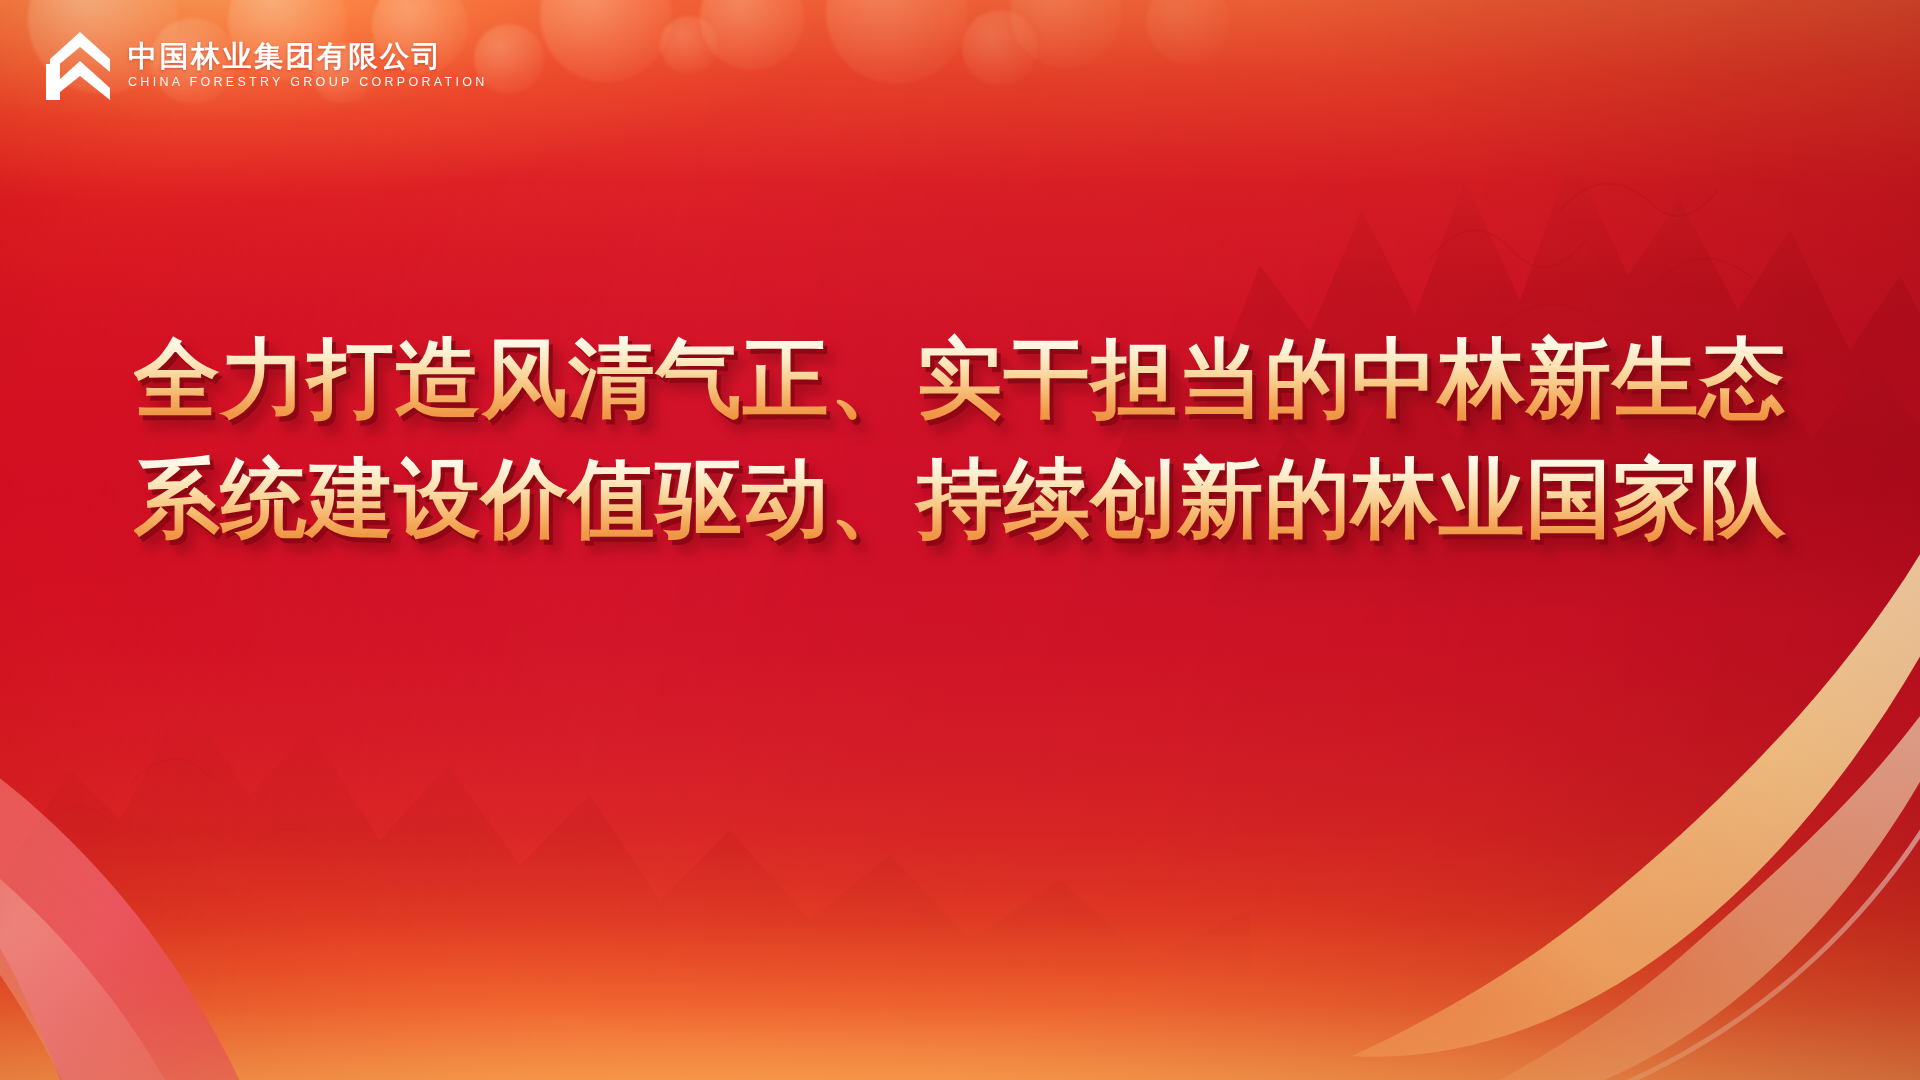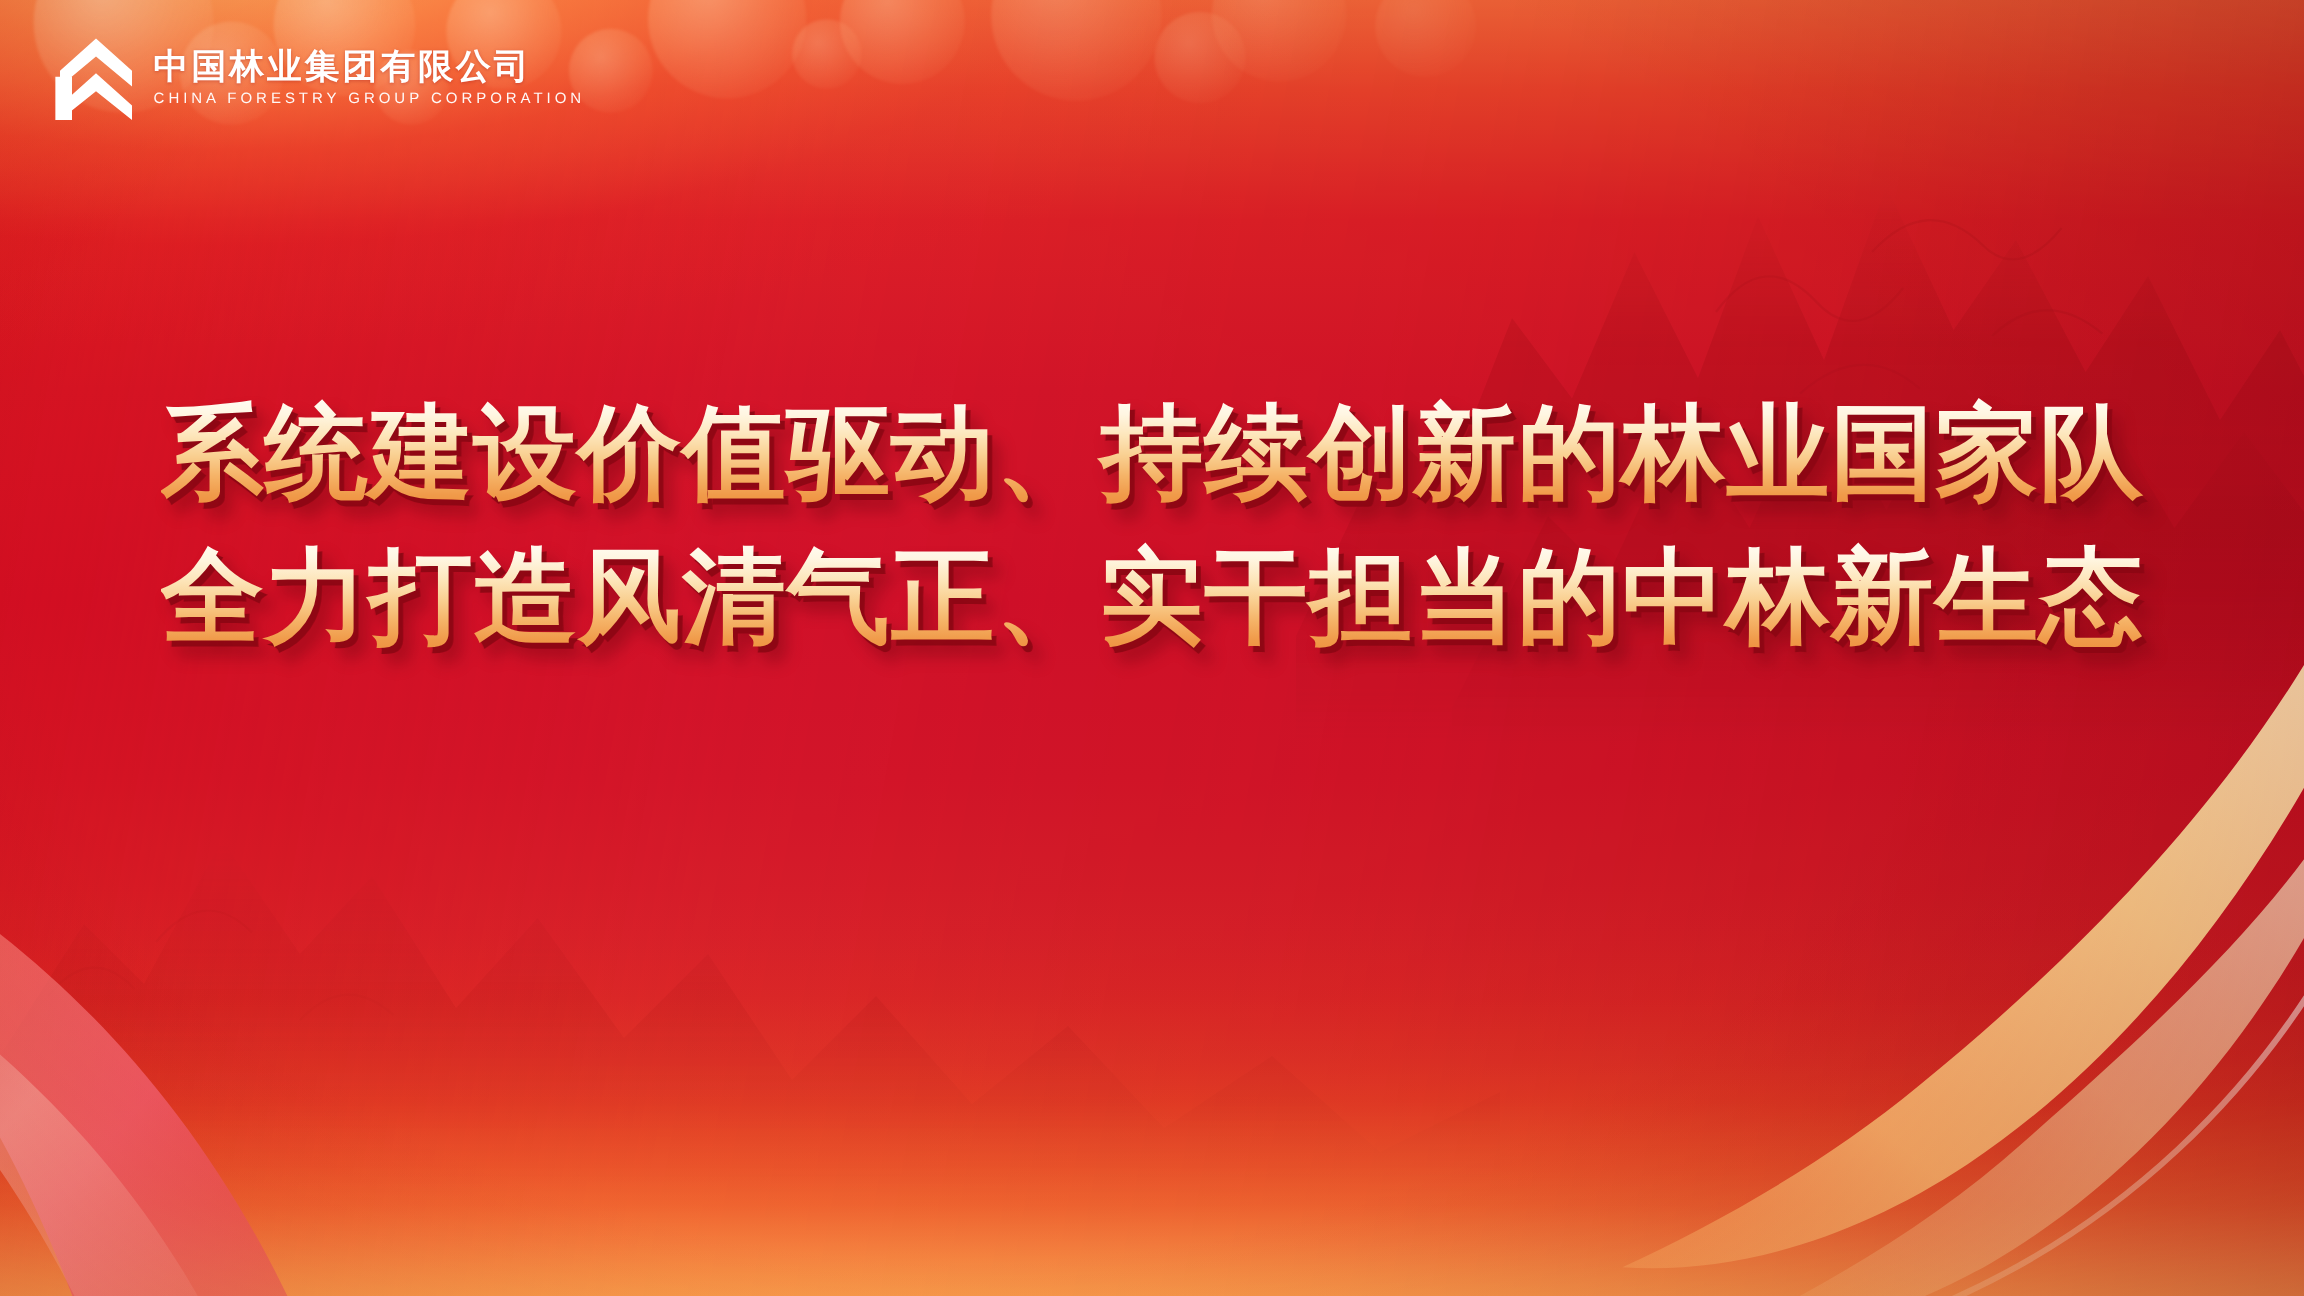--- a/index.html
+++ b/index.html
@@ -355,17 +355,17 @@
 
       <path fill="#ffffff" d="M0,34 L14,34 L14,70 L0,70 Z"></path>
     </svg>
     <div id="logo-text">
       <div id="logo-cn">中国林业集团有限公司</div>
       <div id="logo-en">CHINA FORESTRY GROUP CORPORATION</div>
     </div>
   </div>
 
   <div id="headline">
+    <div class="headline-line">全力打造风清气正、实干担当的中林新生态</div>
     <div class="headline-line">系统建设价值驱动、持续创新的林业国家队</div>
-    <div class="headline-line">全力打造风清气正、实干担当的中林新生态</div>
   </div>
 
 </div>
 
 </body></html>

